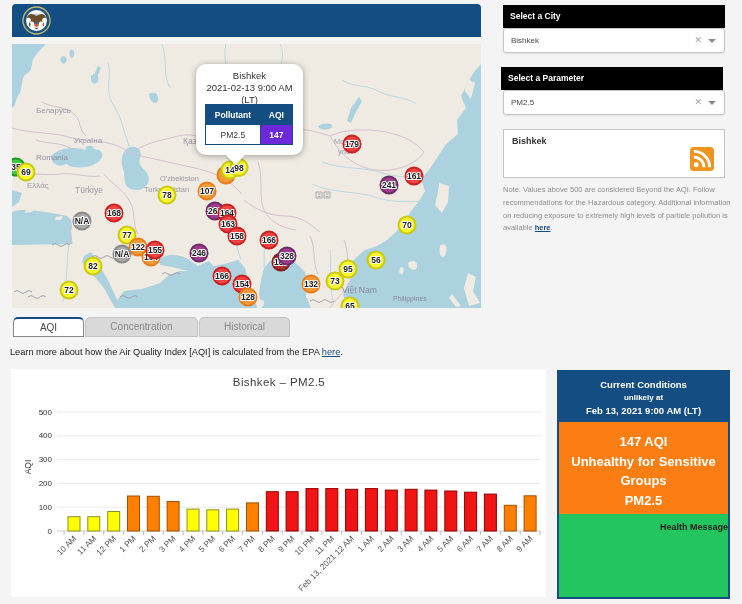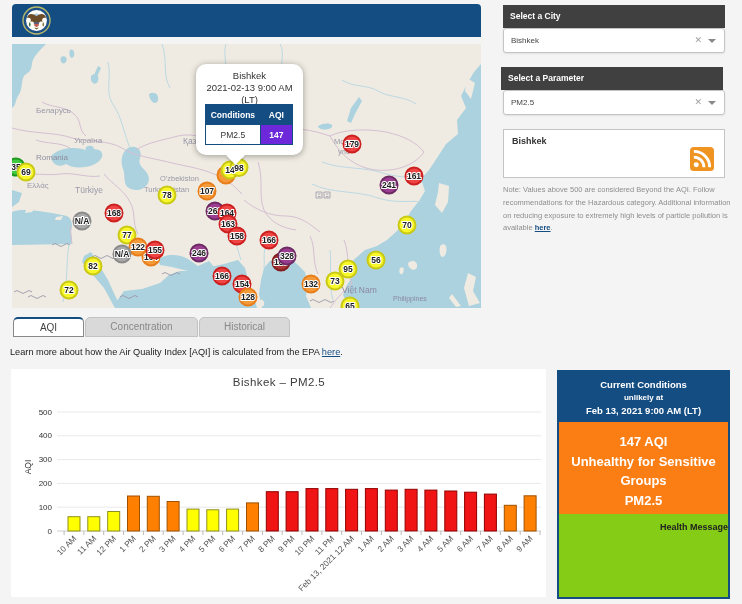--- a/index.html
+++ b/index.html
@@ -6,35 +6,35 @@
 .abs{position:absolute}
 .mk{font-size:8.5px;font-weight:bold;fill:#1c1c1c;stroke:#fff;stroke-width:2px;paint-order:stroke;font-family:"Liberation Sans",sans-serif}
 #hdr{left:12px;top:4px;width:469px;height:33px;background:#144d82;border-radius:4px 4px 0 0}
 #hdr span{position:absolute;left:45px;top:10px;color:#fff;font-size:11.5px;font-weight:bold;letter-spacing:.2px}
 #mapwrap{left:12px;top:44px;width:469px;height:264px;background:#efebe2;overflow:hidden}
 #popup{left:184px;top:20px;width:107px;height:91px;background:#fff;border-radius:10px;box-shadow:0 1px 6px rgba(0,0,0,.35);text-align:center;font-size:9.5px;color:#333}
 #popup .tail{position:absolute;left:33px;top:85px;width:13px;height:13px;background:#fff;transform:rotate(45deg);box-shadow:2px 2px 3px rgba(0,0,0,.15)}
 #ptable{position:absolute;left:9px;top:40px;width:88px;border-collapse:collapse;font-size:8.5px}
 #ptable th{background:#144d82;color:#fff;font-weight:bold;padding:4.5px 2px;border:1px solid #144d82}
 #ptable td{padding:4.5px 2px;border:1px solid #144d82}
-.selhdr{width:222px;height:23px;background:#404040;color:#fff;font-size:8.5px;font-weight:bold;line-height:23px;padding-left:7px;box-sizing:border-box}
+.selhdr{width:222px;height:23px;background:#000000;color:#fff;font-size:8.5px;font-weight:bold;line-height:23px;padding-left:7px;box-sizing:border-box}
 .selbox{width:222px;height:25px;background:#fff;border:1px solid #c4c4c4;border-radius:3px;box-sizing:border-box;font-size:8px;color:#444;line-height:23px;padding-left:7px;box-shadow:0 1px 2px rgba(0,0,0,.08)}
 .selbox .x{position:absolute;right:22px;top:0;color:#a0a0a0;font-size:9px}
 .selbox .car{position:absolute;right:8px;top:10px;width:0;height:0;border-left:4px solid transparent;border-right:4px solid transparent;border-top:4.5px solid #8a8a8a}
 #rssbox{left:503px;top:129px;width:222px;height:49px;background:#fff;border:1px solid #c4c4c4;box-sizing:border-box}
 #note{left:503px;top:184px;width:232px;font-size:7.5px;color:#8e8e8e;line-height:12.8px}
 #note a{color:#144d82;font-weight:bold;text-decoration:underline}
 .tab{top:317px;height:20px;box-sizing:border-box;font-size:10px;text-align:center;line-height:17px;border-radius:5px 5px 0 0}
 #tab1{left:13px;width:71px;background:#fff;border:1px solid #888;border-top:2.5px solid #144d82;color:#444}
 #tab2{left:85px;width:113px;background:#d9d9d9;border:1px solid #c2c2c2;color:#888}
 #tab3{left:199px;width:91px;background:#d9d9d9;border:1px solid #c2c2c2;color:#888}
 #learn{left:10px;top:347px;font-size:9.2px;color:#222}
 #learn a{color:#144d82;text-decoration:underline}
 #chartwrap{left:11px;top:369px;width:535px;height:228px;background:#fff}
-#cc{left:557px;top:370px;width:173px;height:229px;border:2px solid #144d82;box-sizing:border-box;background:#84cc16}
+#cc{left:557px;top:370px;width:173px;height:229px;border:2px solid #144d82;box-sizing:border-box;background:#22c55e}
 #cchead{background:#144d82;color:#fff;text-align:center;height:50px}
 #cchead .l1{font-size:9.5px;font-weight:bold;padding-top:7px}
 #cchead .l2{font-size:8px;font-weight:bold;padding-top:3px}
 #cchead .l3{font-size:9.5px;font-weight:bold;padding-top:3px}
 #ccor{background:#fb7e14;color:#fff;text-align:center;height:92px;font-size:13px;font-weight:bold;line-height:19.5px;padding-top:10px;box-sizing:border-box}
 #cchm{text-align:right;font-size:9px;font-weight:bold;color:#222;padding-top:8px}
 #cctext{font-size:8.4px;color:#555;line-height:15.3px;padding:4px 0 0 5px;white-space:nowrap}
 </style></head>
 <body>
 <div id="hdr" class="abs">
@@ -195,21 +195,21 @@
 <circle cx="227" cy="123.5" r="8.5" fill="#f7f72a" stroke="#c9c916" stroke-width="2"></circle>
 <text x="218" y="129.2" text-anchor="middle" class="mk">14</text>
 <text x="227" y="126.7" text-anchor="middle" class="mk">98</text>
 </svg>
 <div id="popup" class="abs">
       <div class="tail"></div>
 <div style="padding-top:6px;line-height:12px">Bishkek<br>2021-02-13 9:00 AM<br>(LT)</div>
 <table id="ptable">
         <tbody>
           <tr>
-            <th style="width:63%">Conditions</th>
+            <th style="width:63%">Pollutant</th>
             <th>AQI</th>
           </tr>
 <tr>
             <td style="background:#fff">PM2.5</td>
             <td style="background:#6d28d9;color:#fff;font-weight:bold">147</td>
           </tr>
         </tbody>
       </table>
 </div></div>
 <div class="abs selhdr" style="left:503px;top:5px">Select a City</div>

